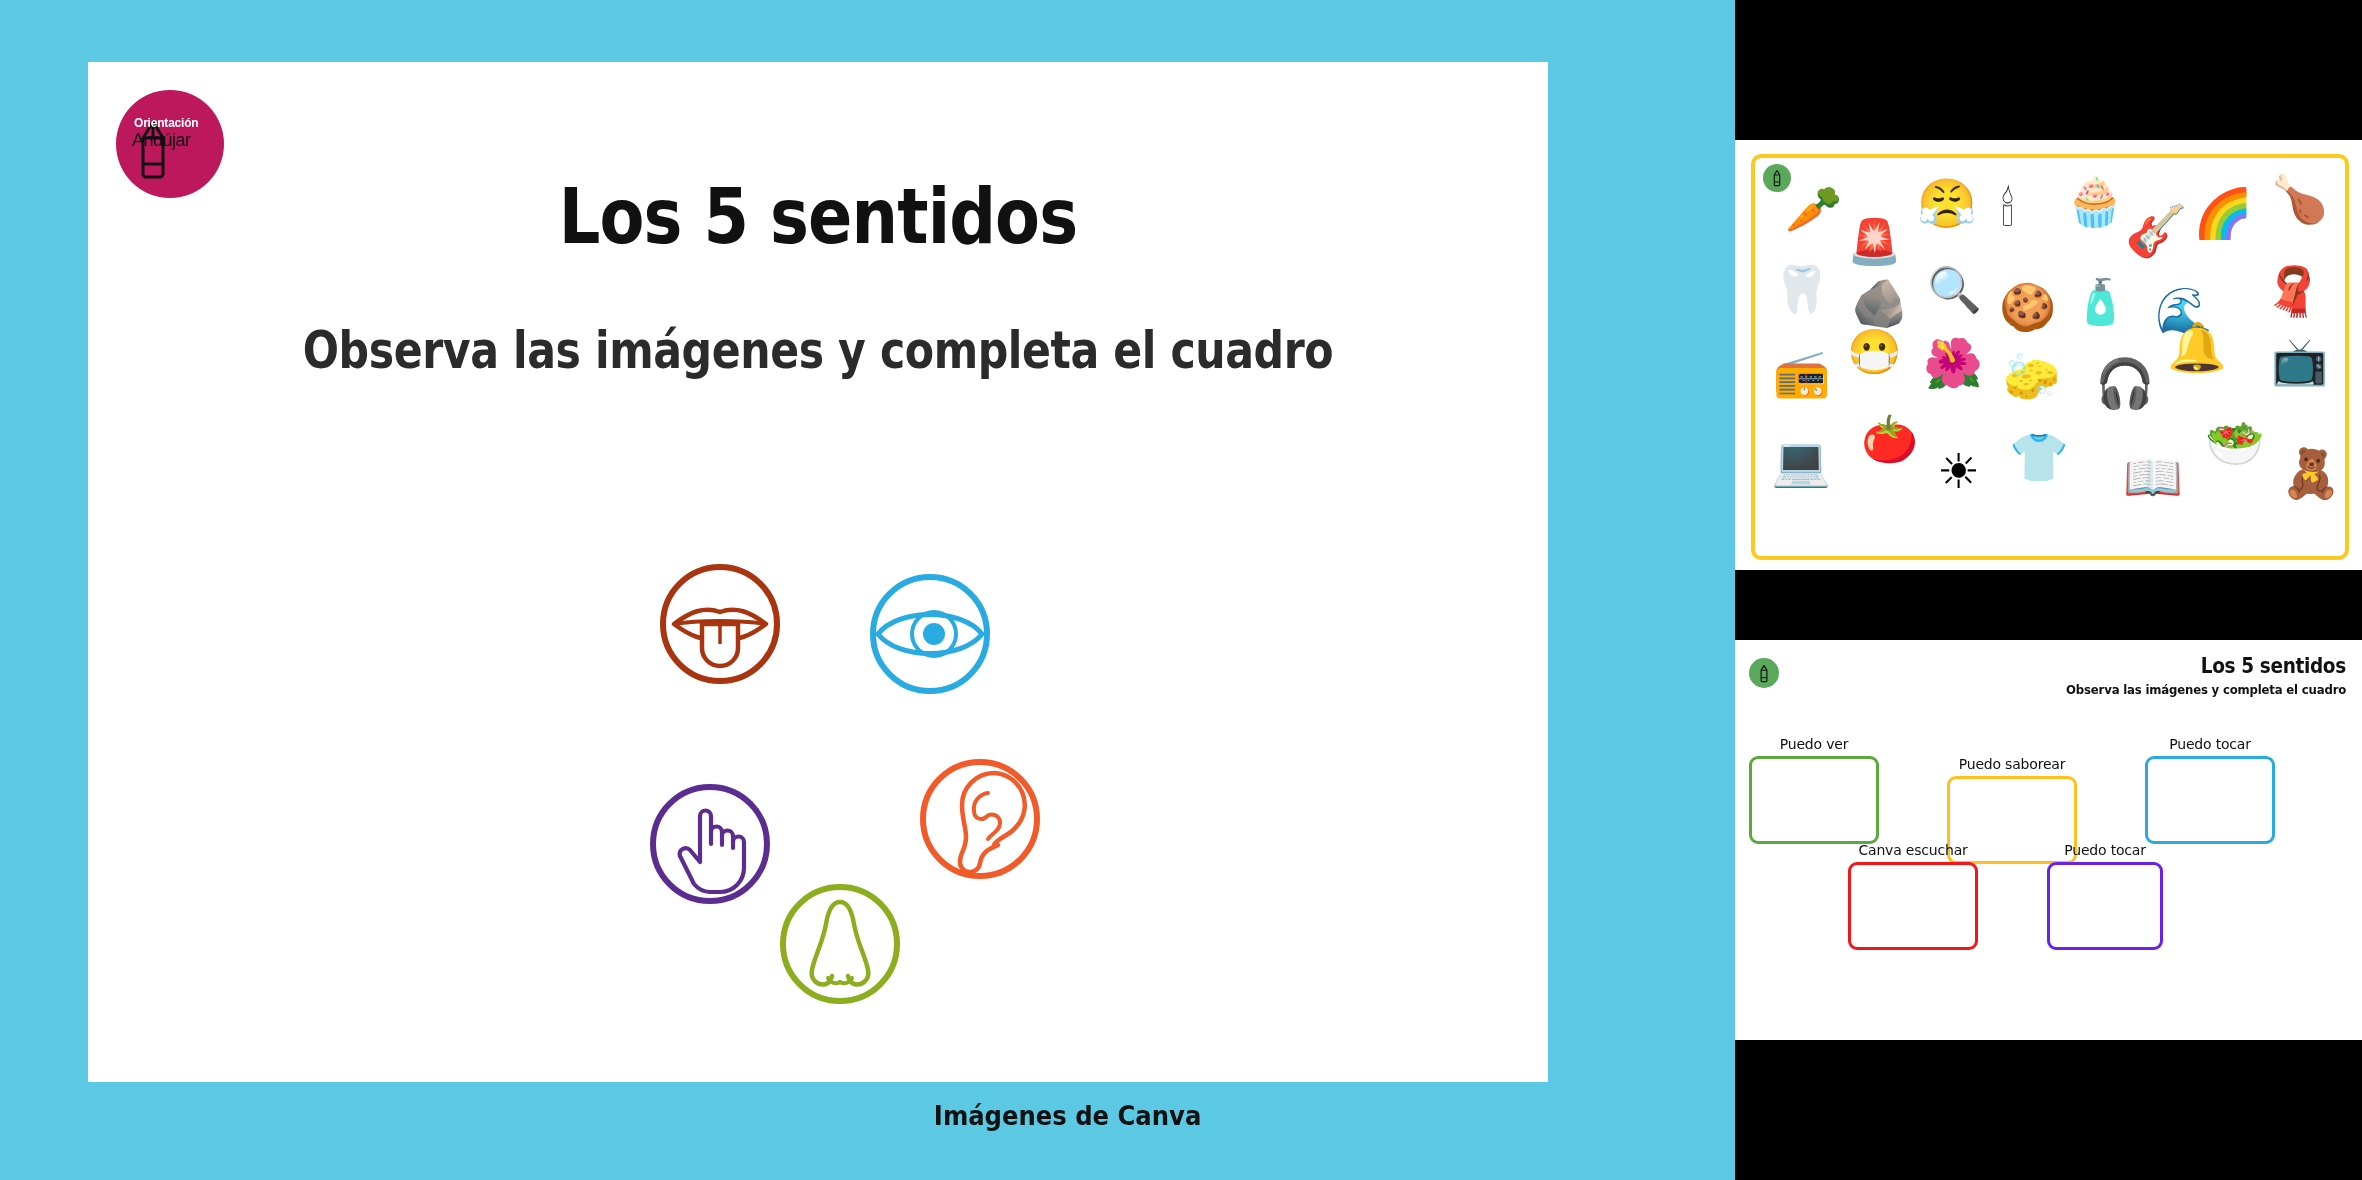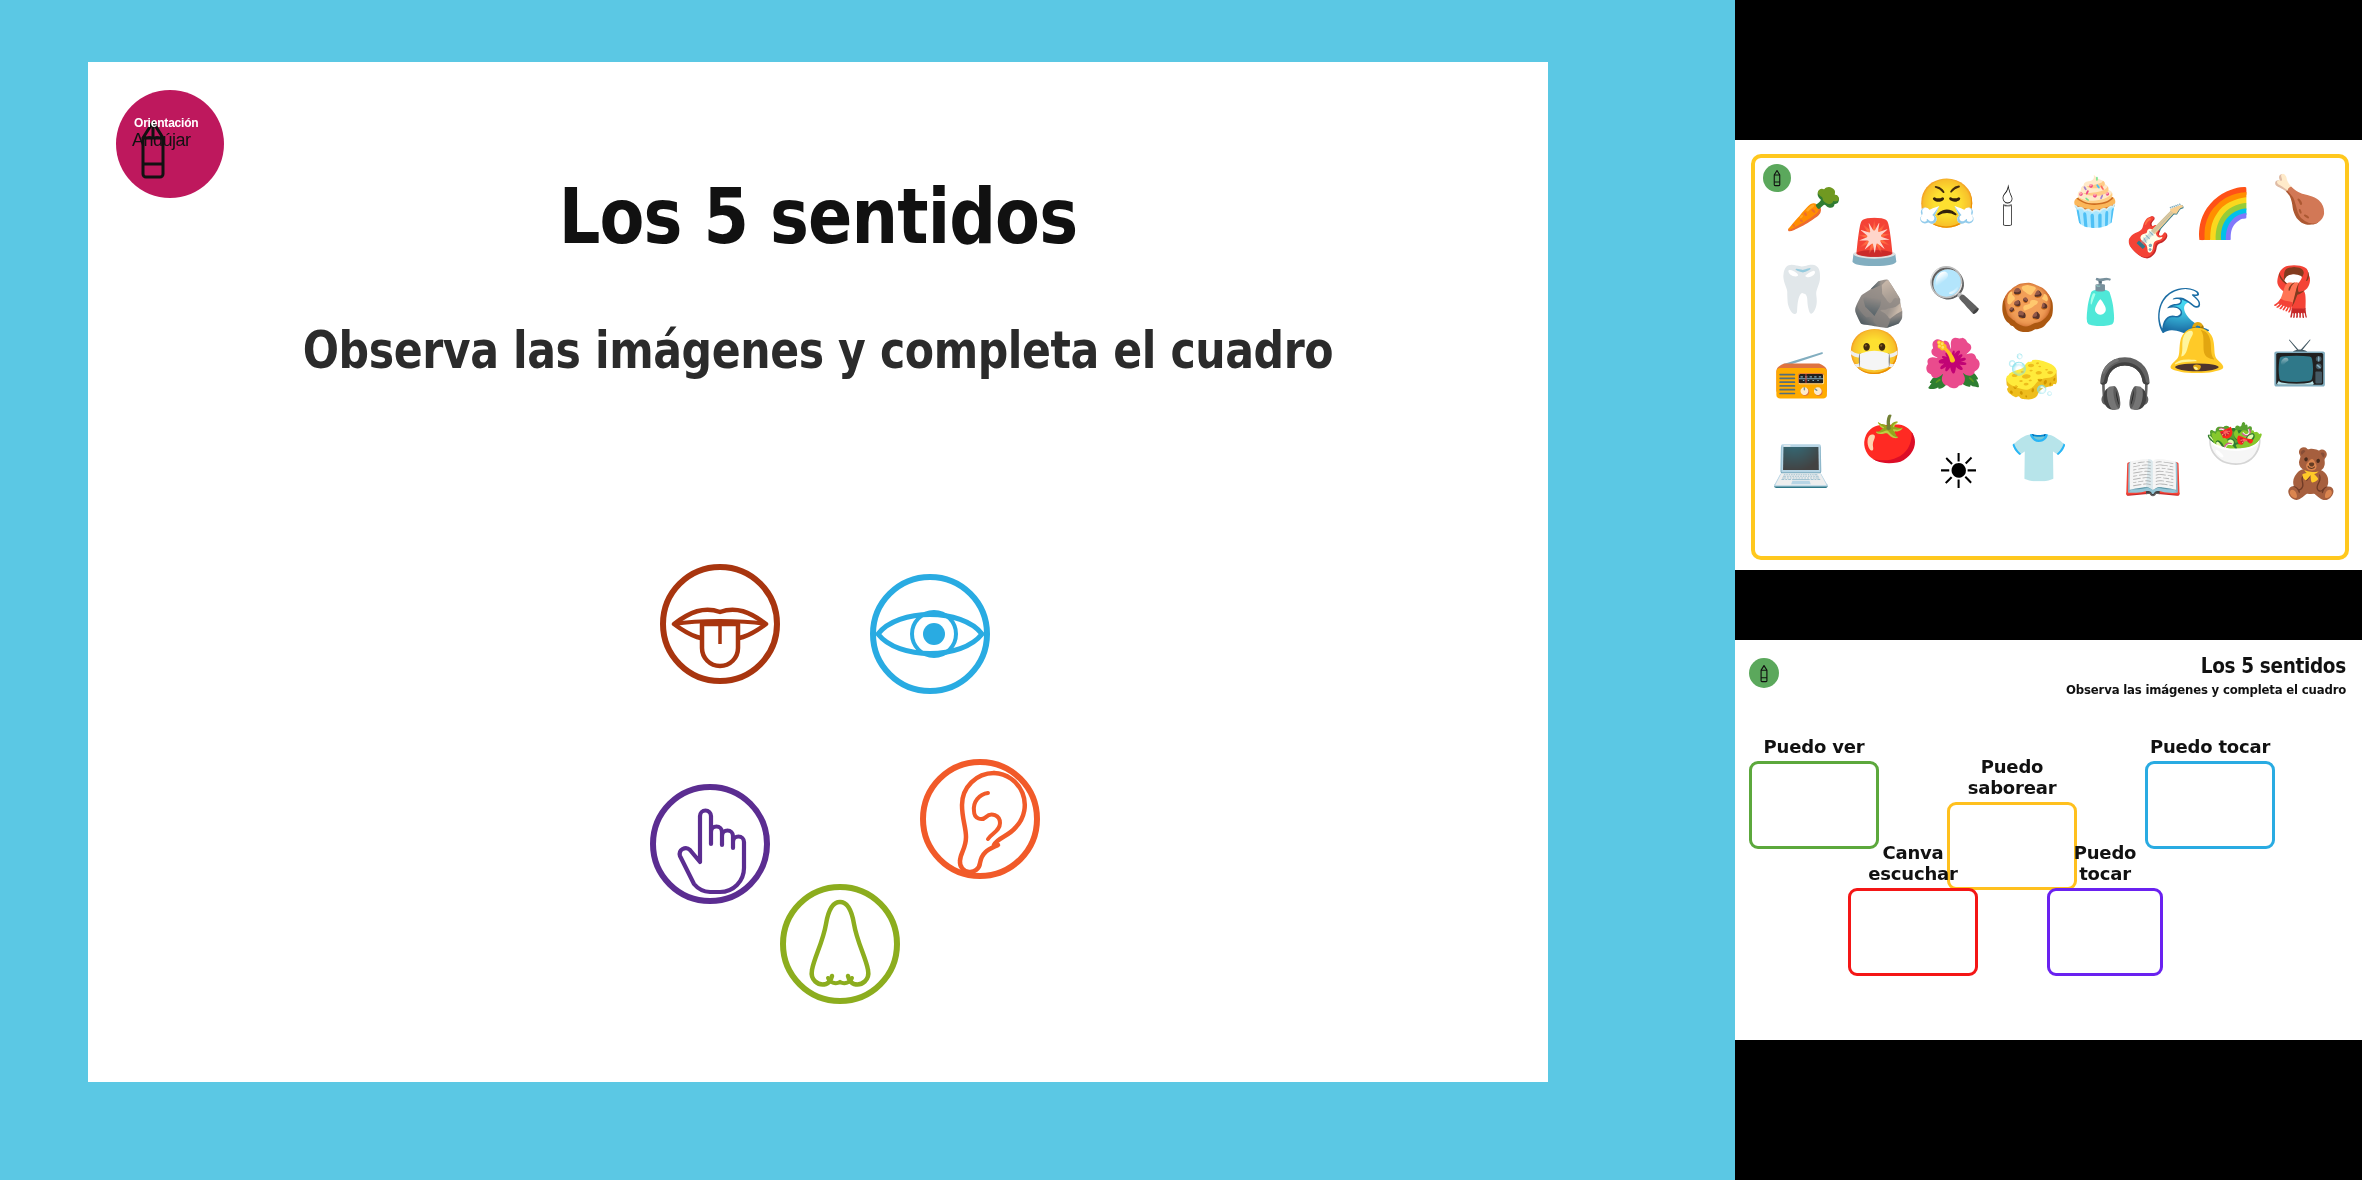--- a/index.html
+++ b/index.html
@@ -58,22 +58,22 @@
     font-family:"DejaVu Sans",sans-serif;font-weight:700;font-size:21px;color:#111;
     letter-spacing:-.4px;transform:scaleX(.88);transform-origin:right center;}
   .sheet-sub{position:absolute;right:16px;top:42px;text-align:right;
     font-family:"DejaVu Sans",sans-serif;font-weight:700;font-size:13px;color:#111;
     letter-spacing:-.2px;transform:scaleX(.9);transform-origin:right center;}
 
   .box-row{position:absolute;left:0;width:100%;}
   .box-row.row1{top:96px;}
   .box-row.row2{top:202px;}
   .sbox-wrap{position:absolute;}
-  .sbox-label{text-align:center;font-family:"DejaVu Sans",sans-serif;font-weight:700;
-    font-size:18px;color:#111;margin-bottom:4px;letter-spacing:-.2px;}
+  .sbox-label{text-align:center;font-family:"DejaVu Sans",sans-serif;font-weight:400;
+    font-size:14px;color:#111;margin-bottom:4px;letter-spacing:-.2px;}
   .sbox{border-style:solid;border-width:3px;border-radius:9px;background:#fff;}
 
   .blk{position:absolute;left:0;width:627px;background:#000;}
 </style>
 </head>
 <body>
 
 <div class="stage">
 
   <div class="slide-pane">
@@ -133,20 +133,23 @@
 
     <div class="logo-badge">
       <svg class="lg-pencil" viewBox="0 0 26 62">
         <path d="M13 2 L23 18 L23 54 a3 3 0 0 1 -3 3 L6 57 a3 3 0 0 1 -3 -3 L3 18 Z" fill="none" stroke="#111" stroke-width="3"></path>
         <path d="M3 18 L23 18 M3 44 L23 44 M13 2 L13 18" stroke="#111" stroke-width="3" fill="none"></path>
       </svg>
       <span class="lg-word">Orientación</span>
       <span class="lg-word2">Andújar</span>
     </div>
 
+    <div class="credit">
+      <span>Imágenes de Canva</span>
+    </div>
   </div>
 
   <div class="right-col">
 
     <div class="blk" style="top:0;height:140px;"></div>
 
     <div class="panel-stickers">
       <div class="sticker-frame">
         <div class="mini-logo">
           <svg class="mp" viewBox="0 0 26 62">

